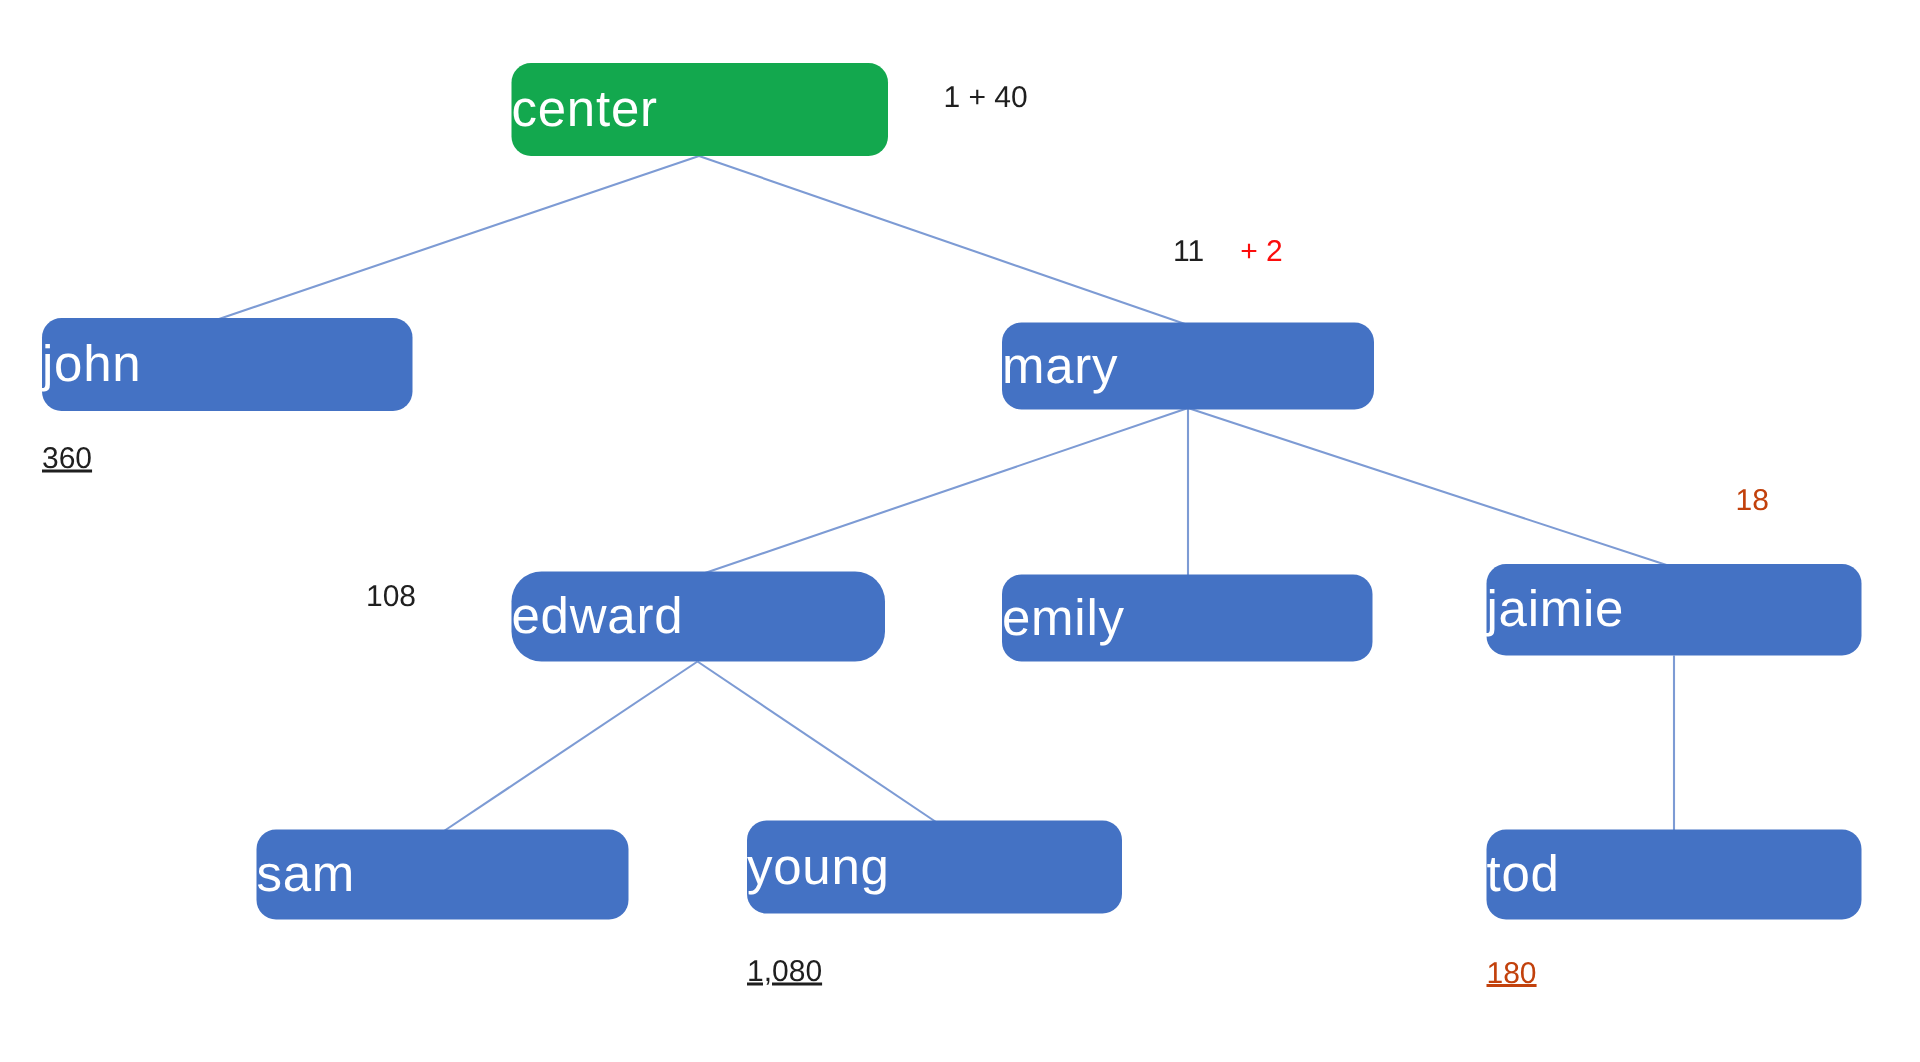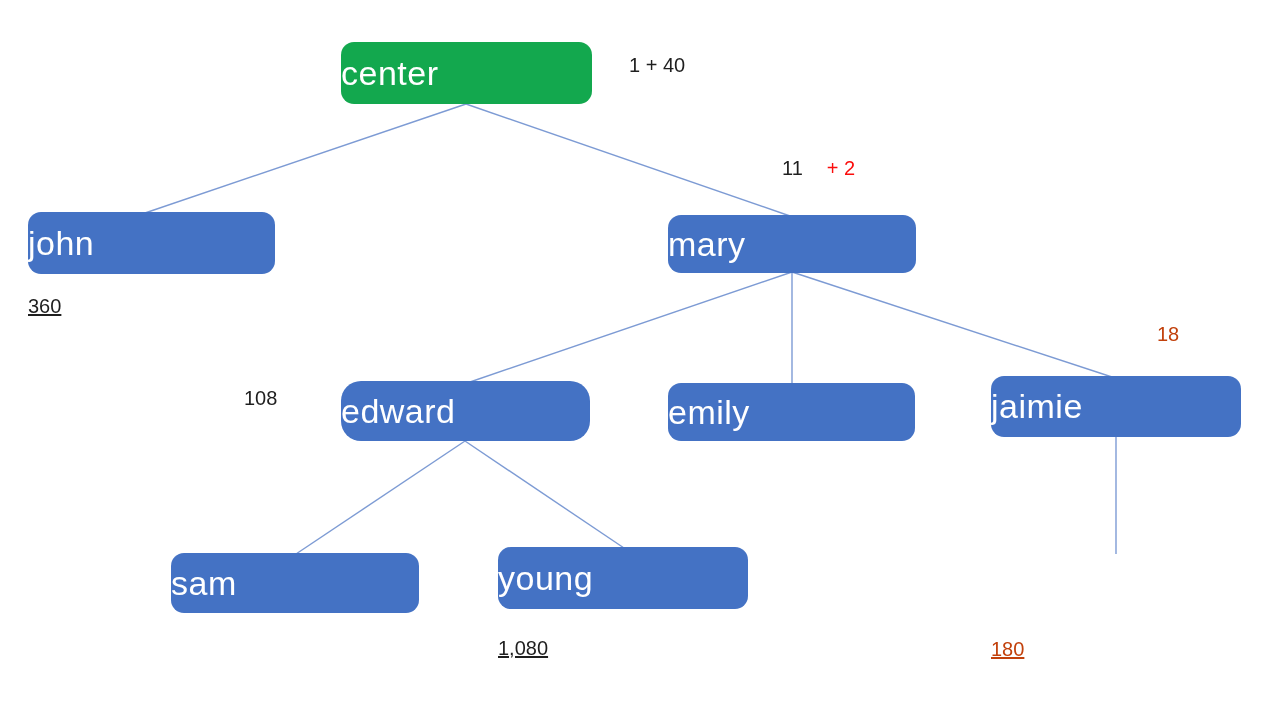--- a/index.html
+++ b/index.html
@@ -85,20 +85,23 @@
   </div>
 
   <div class="node blue" style="left:171px; top:553px; width:248px; height:60px;">
     <span>sam</span>
   </div>
 
   <div class="node blue" style="left:498px; top:547px; width:250px; height:62px;">
     <span>young</span>
   </div>
 
+  <div class="node blue" style="left:991px; top:553px; width:250px; height:60px;">
+    <span>tod</span>
+  </div>
 
   <div class="annotation" style="left:629px; top:54px;">1 + 40</div>
 
   <div class="annotation" style="left:782px; top:157px;">
     <span>11</span><span class="inline-red">+ 2</span>
   </div>
 
   <div class="annotation center-text" style="left:28px; top:295px; width:247px;">360</div>
 
   <div class="annotation" style="left:244px; top:387px;">108</div>

